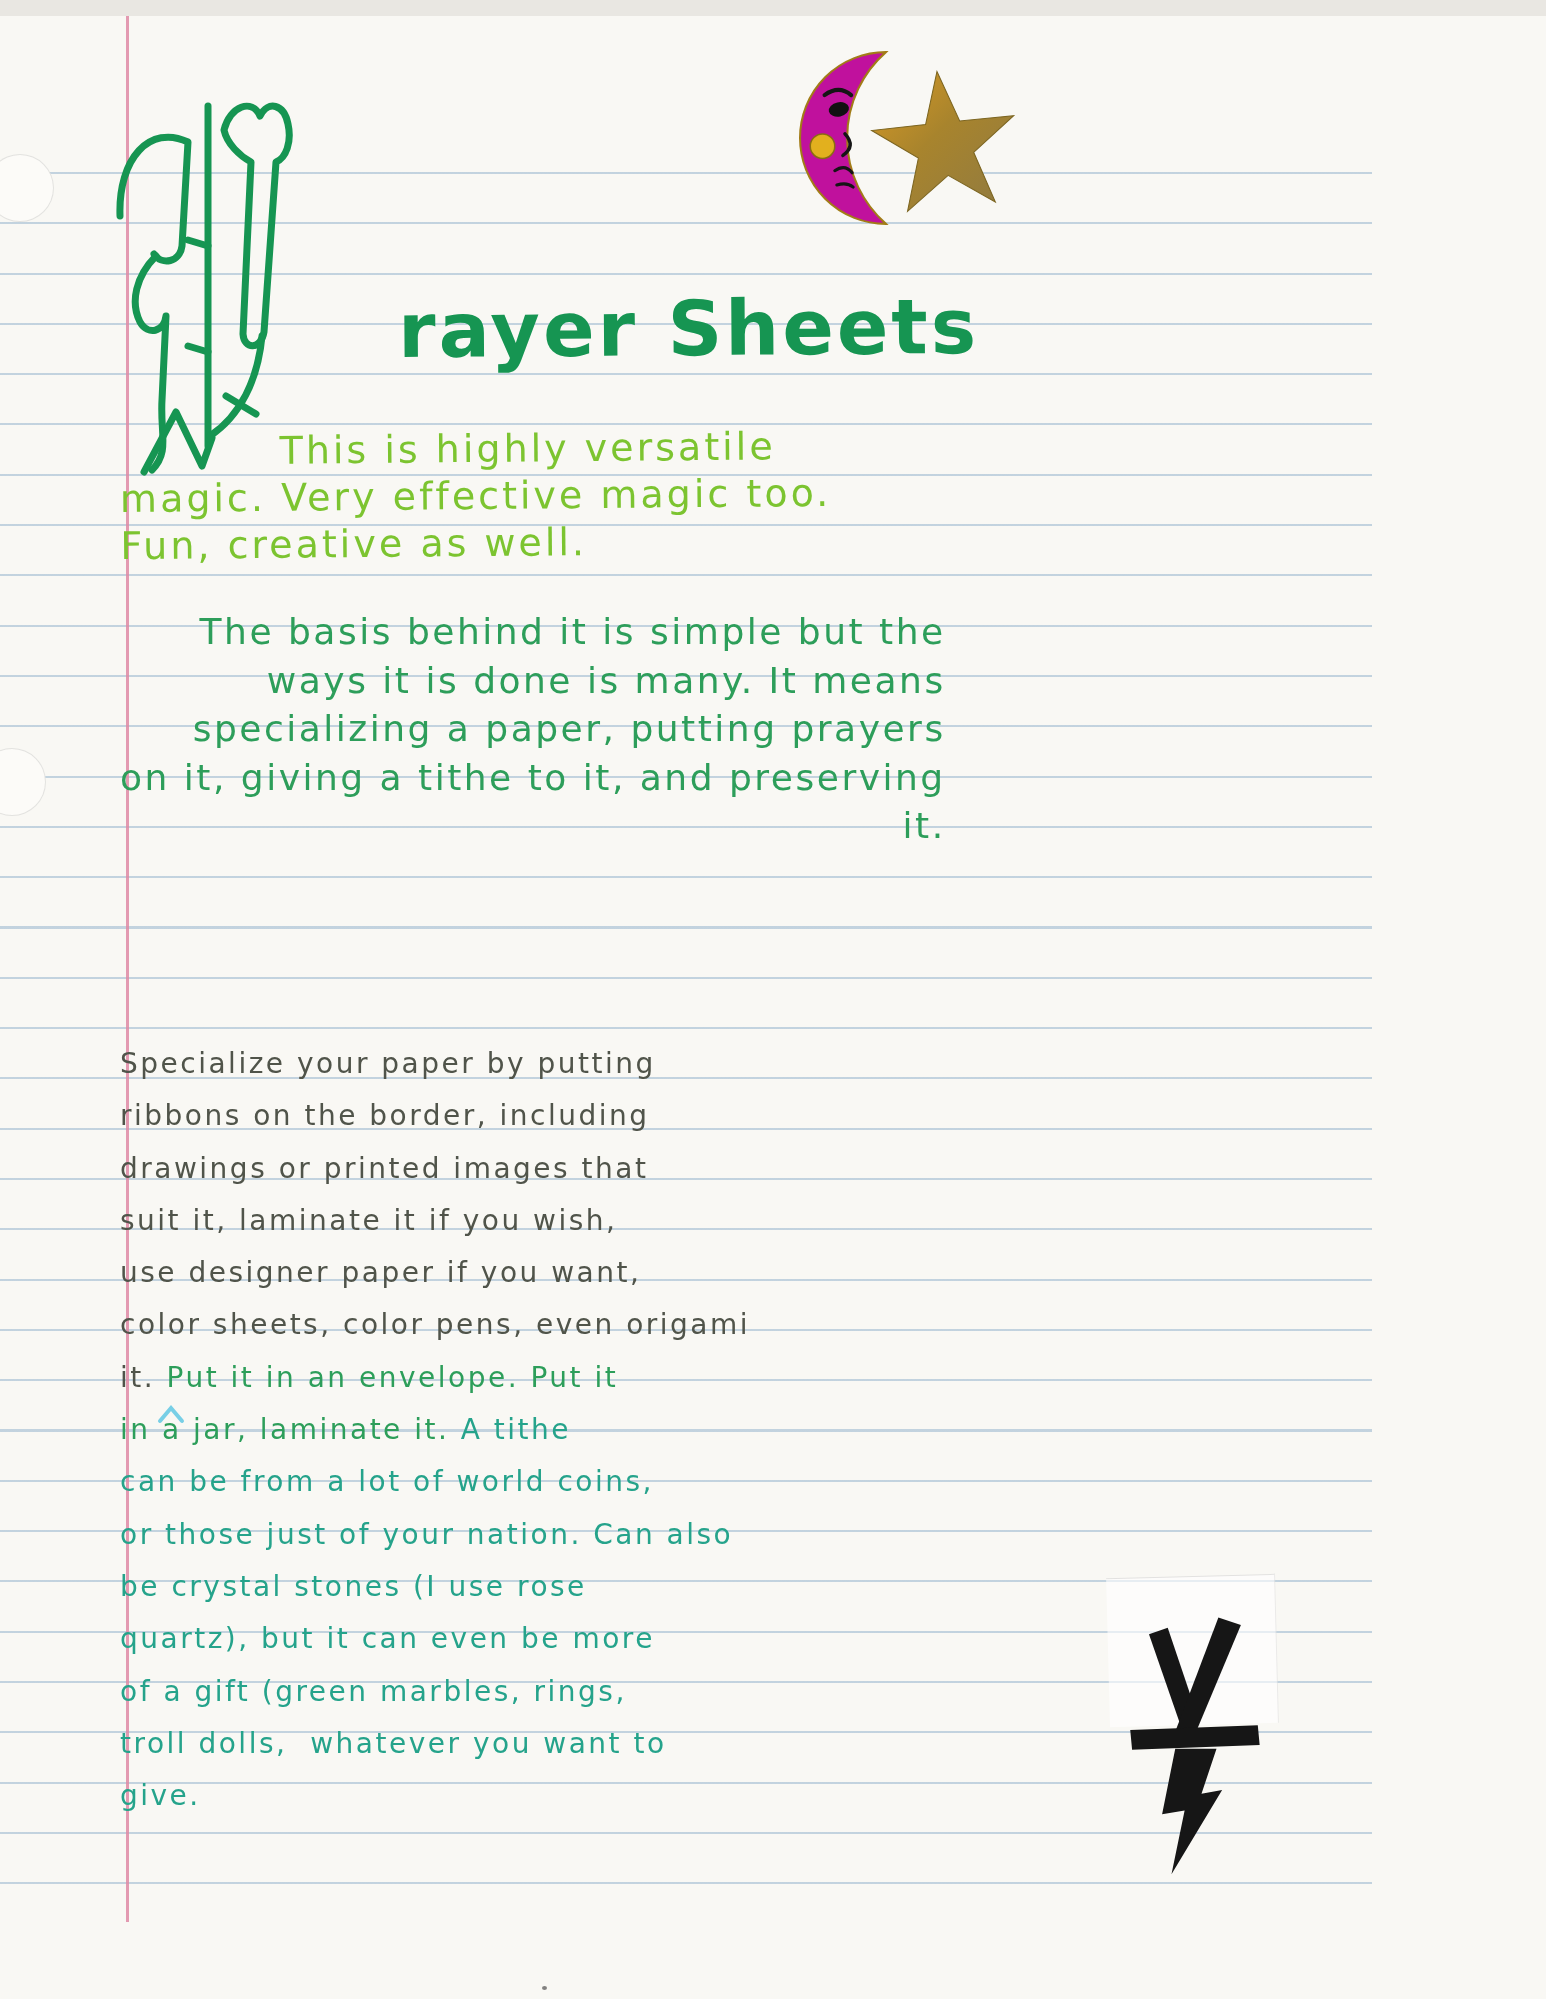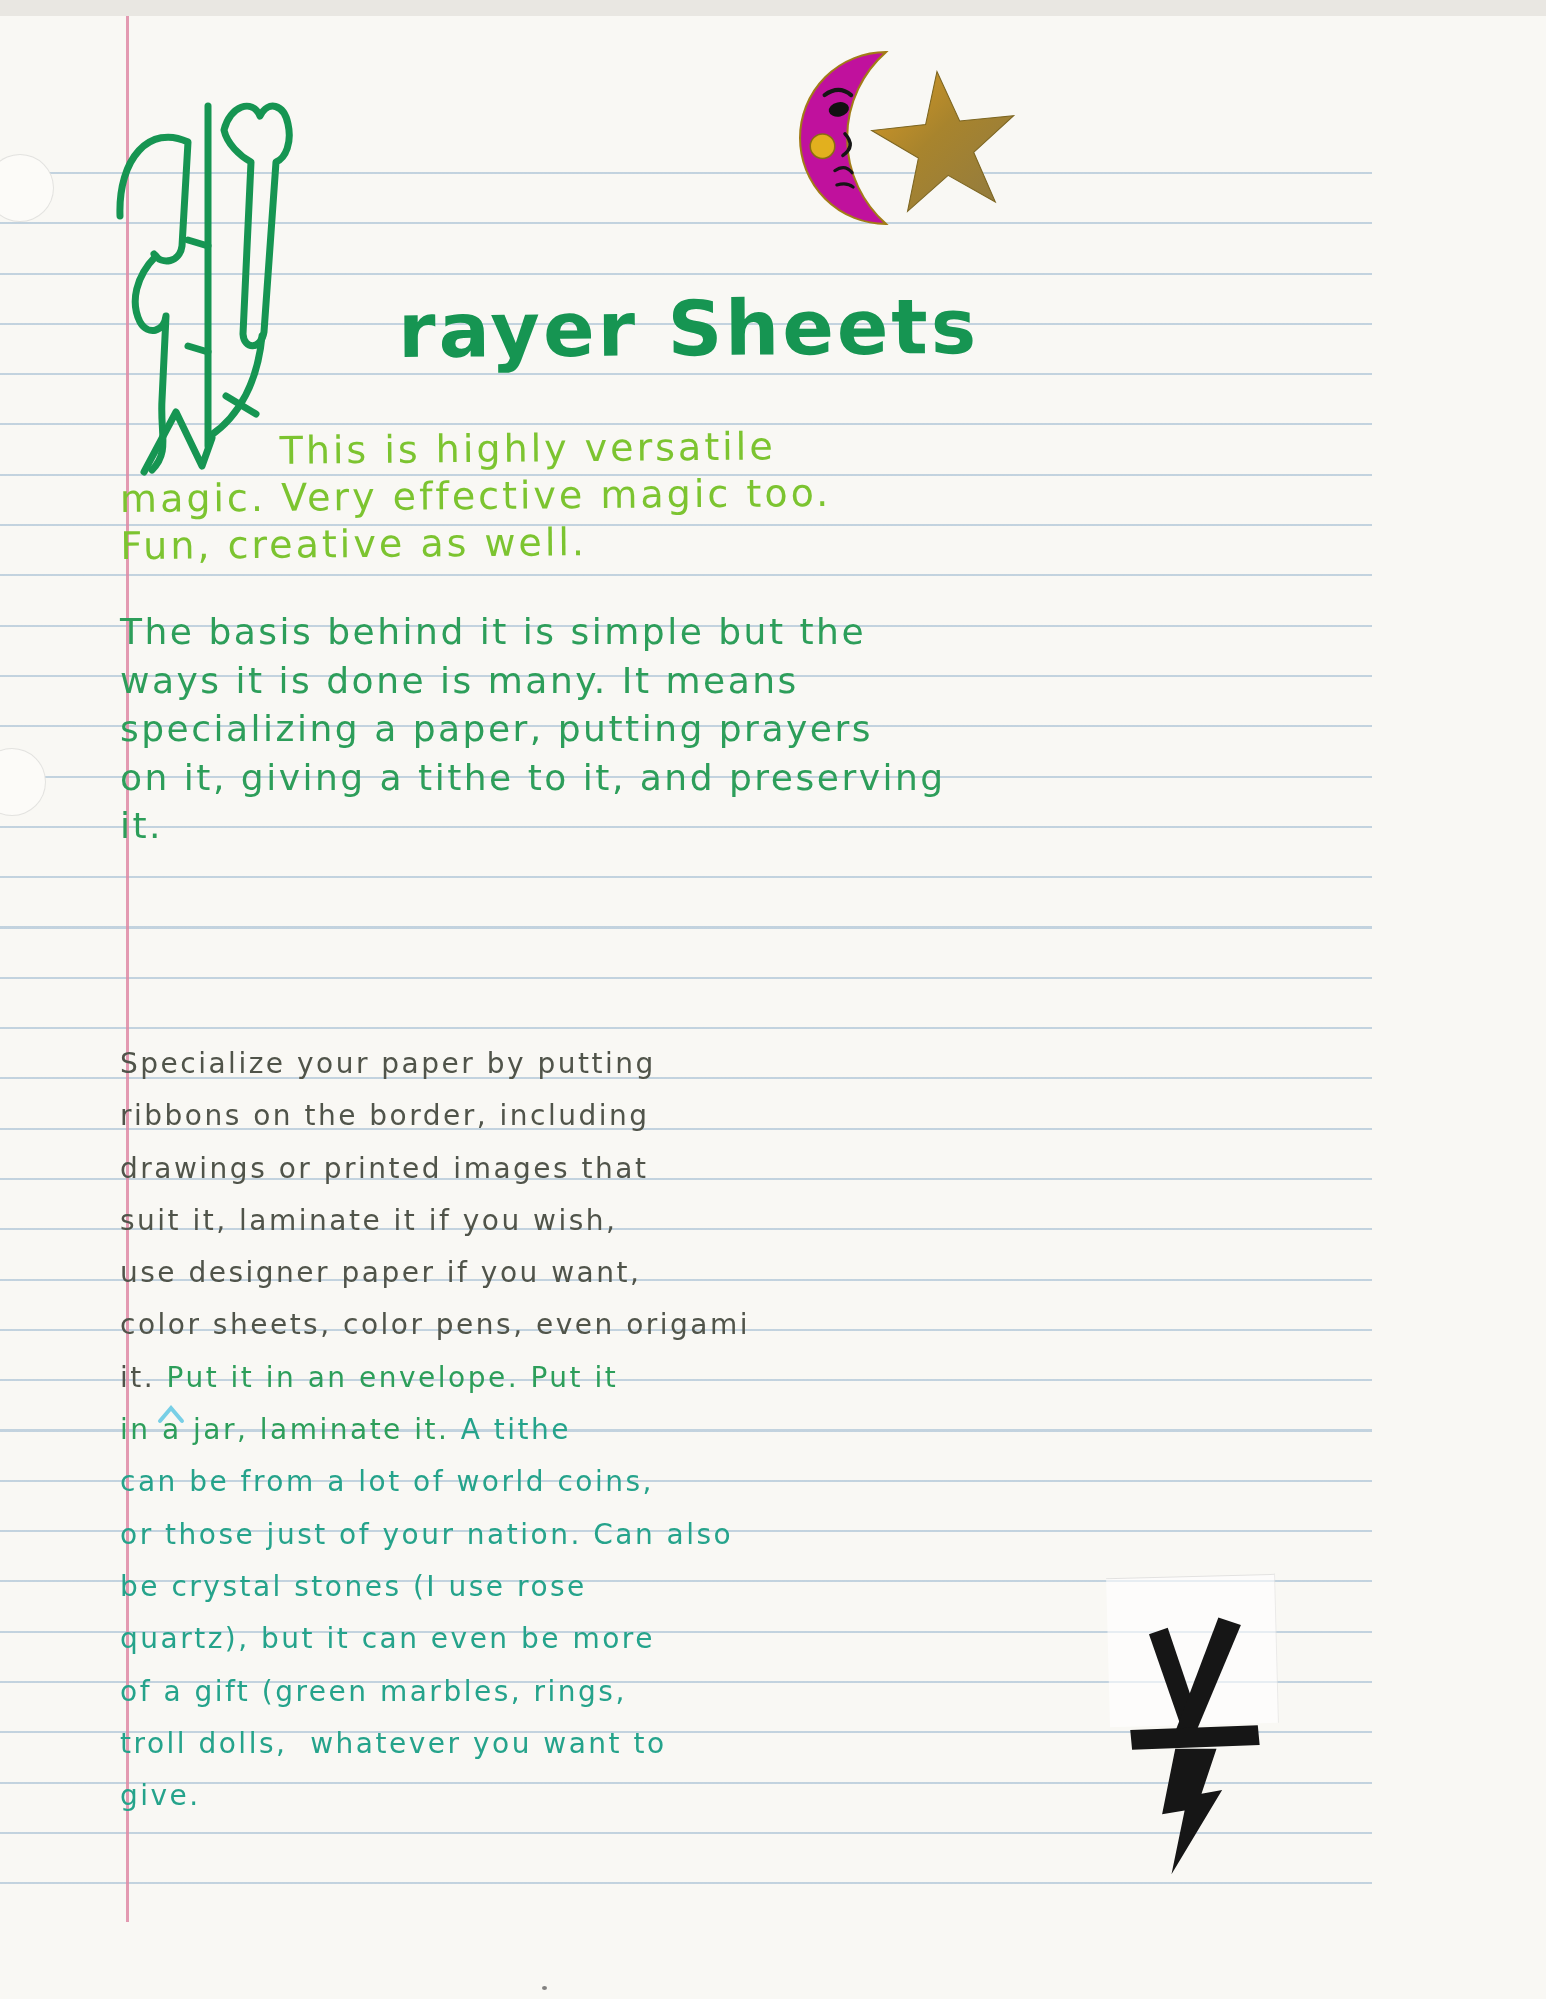--- a/index.html
+++ b/index.html
@@ -34,21 +34,21 @@
     color:#169552;transform:rotate(-.4deg);white-space:pre;
   }
   
   .moon{position:absolute;left:782px;top:30px;}
   .star{position:absolute;left:870px;top:46px;}
   
   .par{position:absolute;left:120px;white-space:pre;}
   .par .line{white-space:pre;}
   .p1{top:410px;font-size:38px;letter-spacing:3px;transform:rotate(-.5deg);}
   .p1 .line{line-height:47px;height:47px;}
-  .p2{top:592px;font-size:36px;letter-spacing:2.5px;}
+  .p2{top:592px;font-size:36px;letter-spacing:2.5px;text-align:right;}
   .p2 .line{line-height:48.5px;height:48.5px;}
   .p3{top:1022px;font-size:28px;letter-spacing:2.5px;}
   .p3 .line{line-height:52.3px;height:52.3px;}
   
   .patch{
     position:absolute;left:1108px;top:1560px;width:168px;height:148px;
     background:rgba(255,255,255,.6);
     border-top:1px solid rgba(0,0,0,.10);
     border-right:1px solid rgba(0,0,0,.07);
     transform:rotate(-1.5deg);

